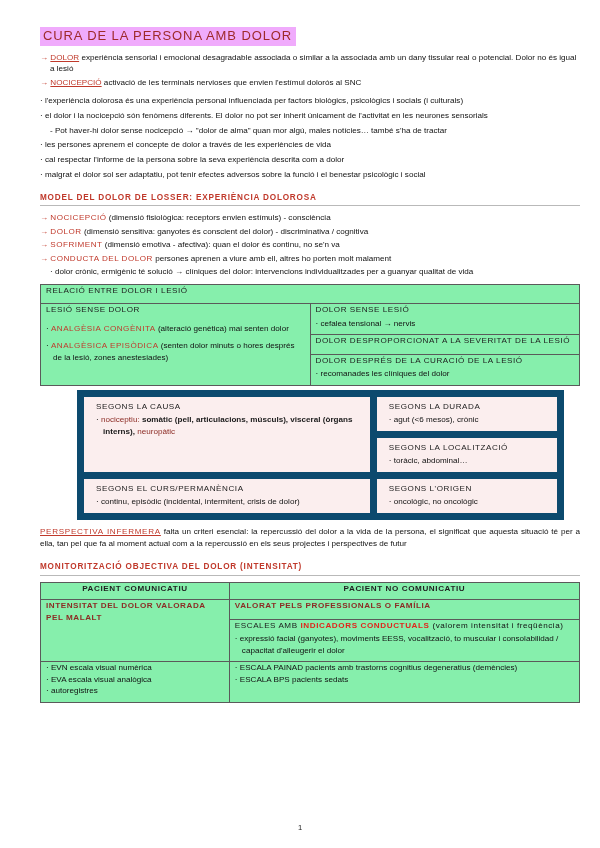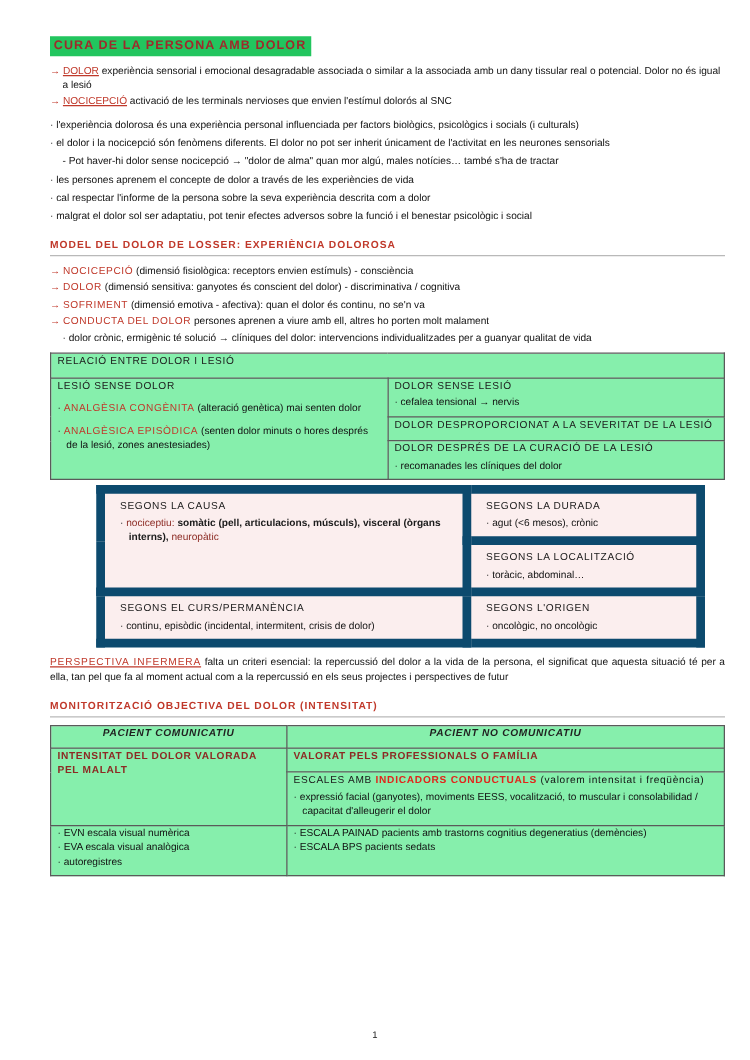--- a/index.html
+++ b/index.html
@@ -19,24 +19,24 @@
     width: 600px;
     height: 848px;
     box-sizing: border-box;
     padding: 26px 20px 10px 40px;
     position: relative;
   }
 
   
   .h-main {
     display: inline-block;
-    background: #22c55e;
+    background: #f0abfc;
     color: #9e2a2b;
-    font-weight: bold;
-    font-size: 10px;
+    font-weight: normal;
+    font-size: 13px;
     letter-spacing: 0.9px;
     padding: 2px 4px 2px 3px;
     margin: 0 0 6px 0;
     line-height: 1.15;
   }
   .h-sec {
     color: #c0392b;
     font-weight: bold;
     font-size: 8.2px;
     letter-spacing: 0.8px;
@@ -115,21 +115,21 @@
   }
   td.hdr-center { text-align: center; }
   .cap {
     font-weight: normal;
     letter-spacing: 0.55px;
     display: block;
     margin-bottom: 2px;
   }
   .cap-dark { color: #1b1b1b; }
   .cap-red  { color: #8c2b24; font-weight: bold; }
-  .cap-center { text-align: center; font-weight: bold; color: #1f1f1f; letter-spacing: 0.6px; font-style: italic; }
+  .cap-center { text-align: center; font-weight: bold; color: #1f1f1f; letter-spacing: 0.6px; }
   .tb {
     padding-left: 7px;
     text-indent: -7px;
     display: block;
   }
   .kw-red { color: #c0392b; letter-spacing: 0.5px; text-align: center; }
   .kw-redbold { color: #e1251b; font-weight: bold; letter-spacing: 0.6px; }
   .kw-maroon { color: #8c2b24; }
   .kw-bold { font-weight: bold; color: #1b1b1b; }
   .nowrapcap { white-space: normal; }

